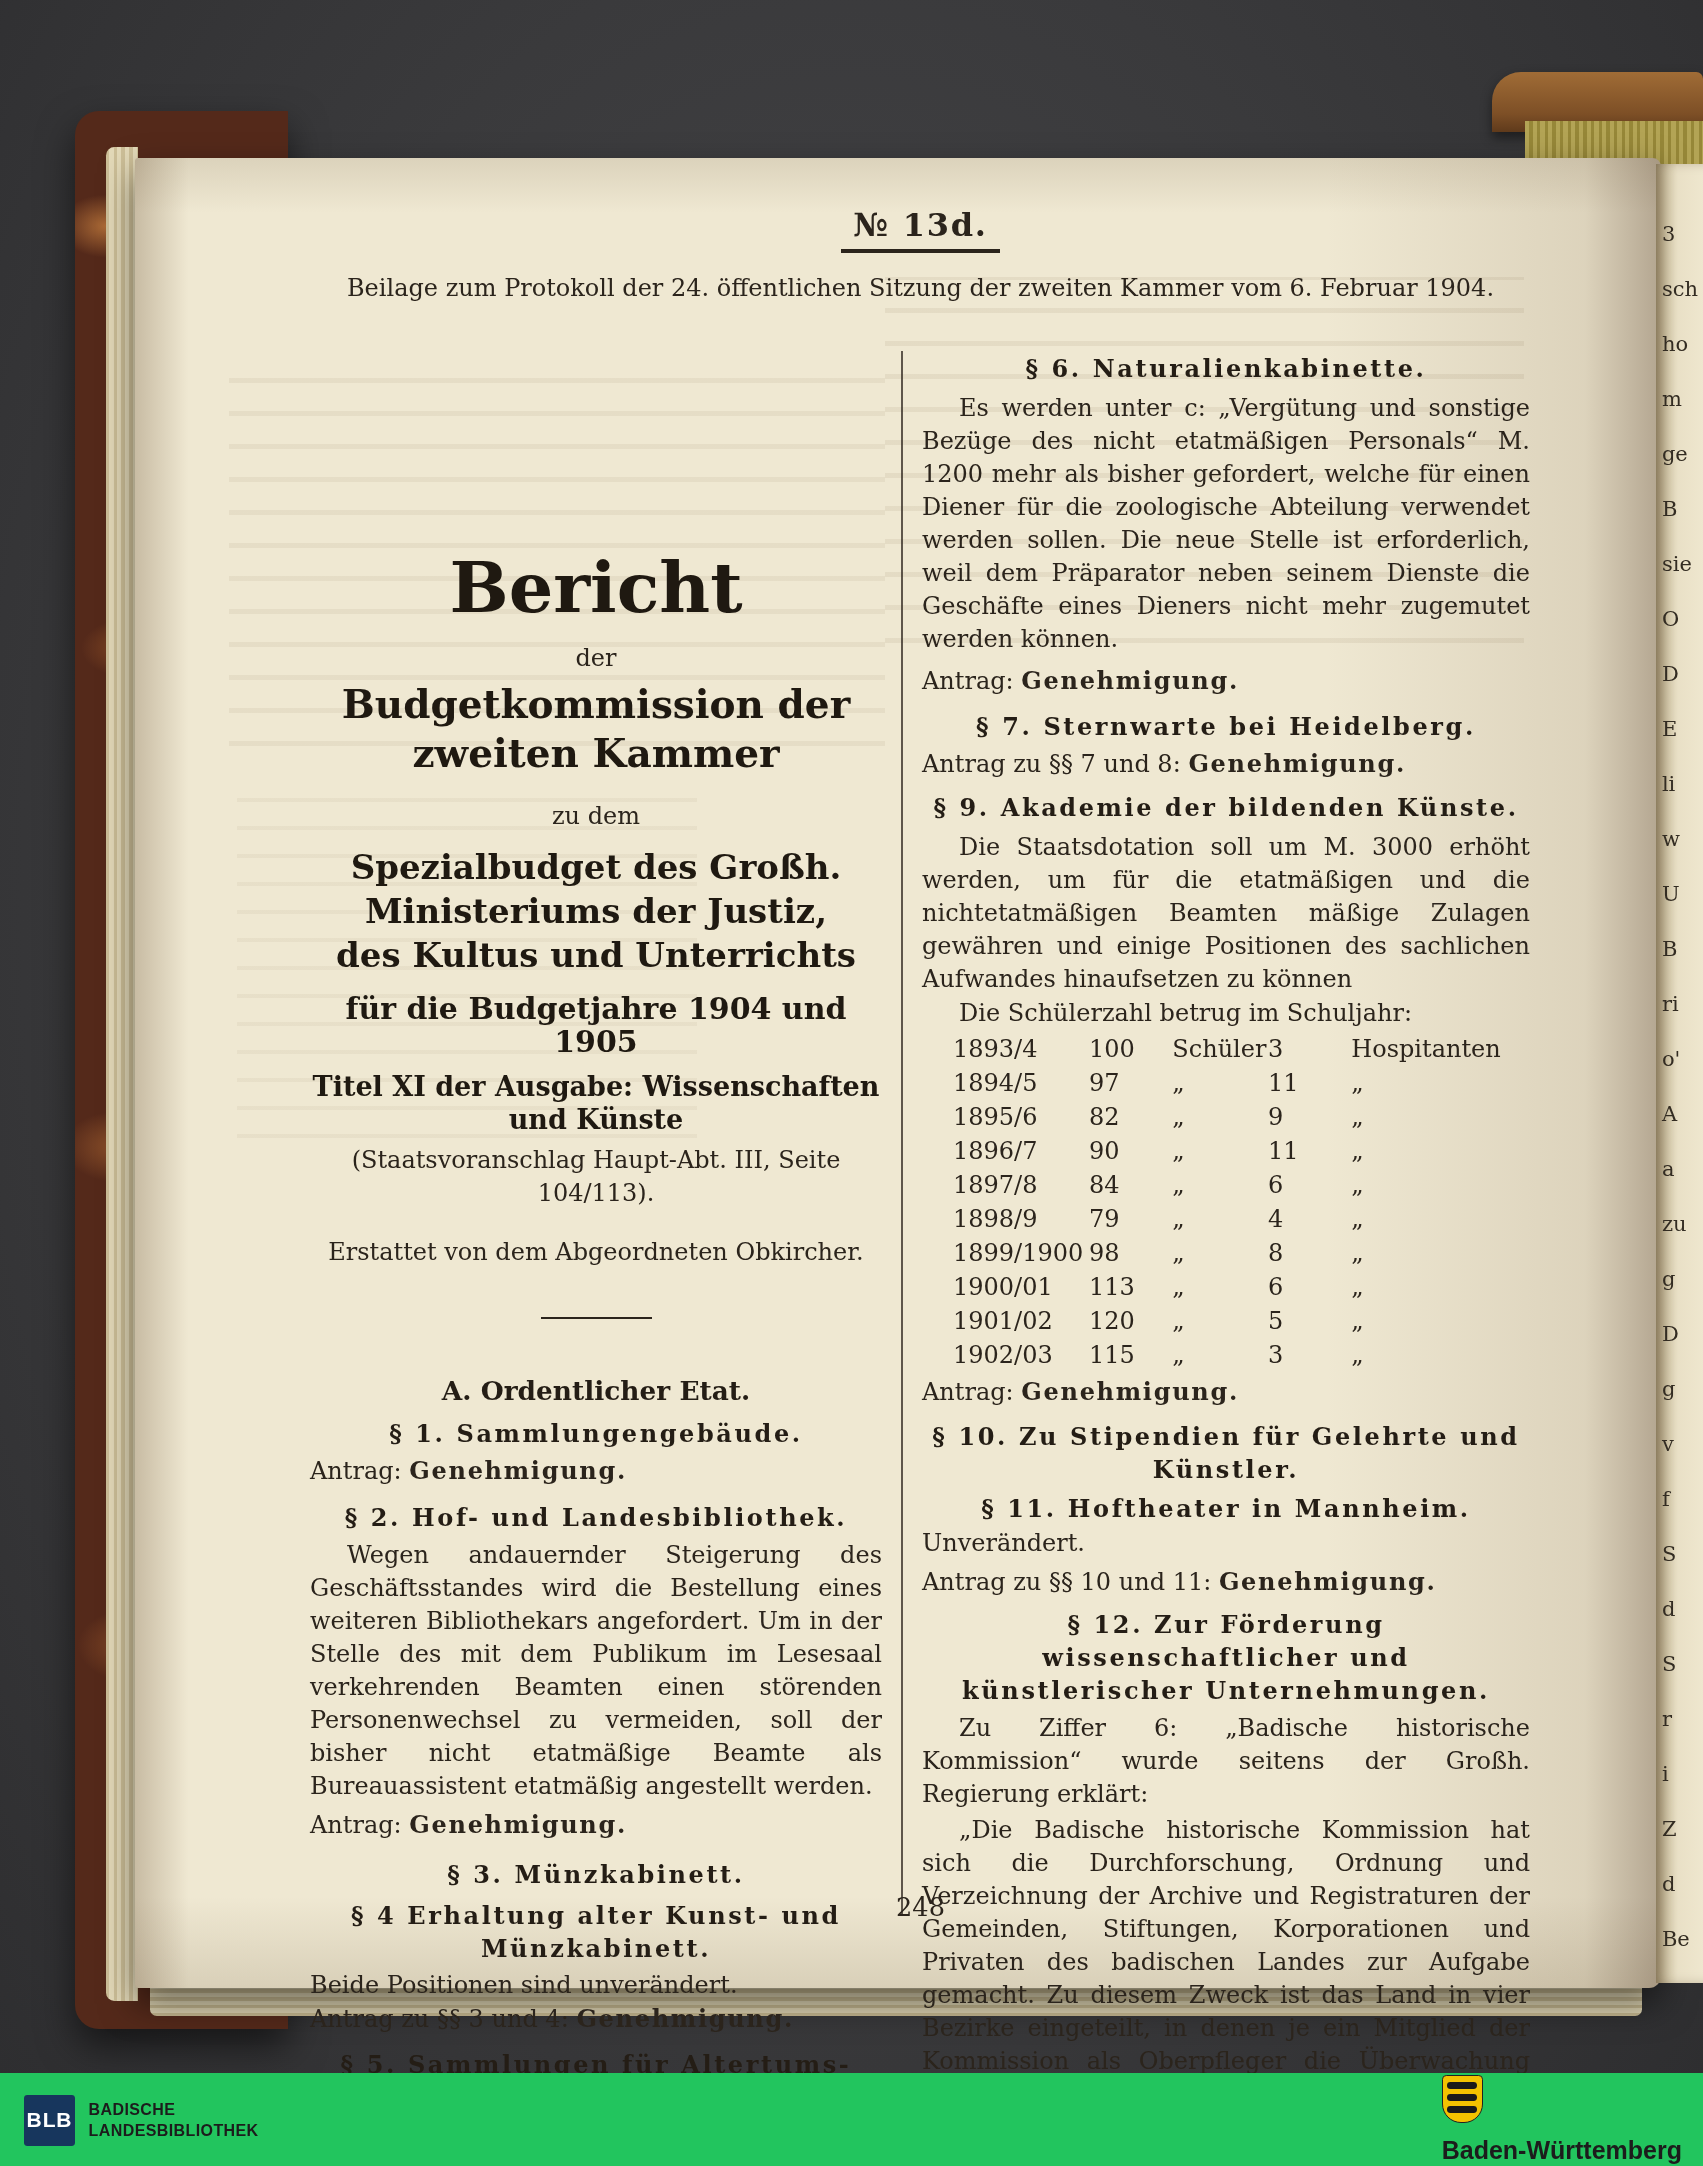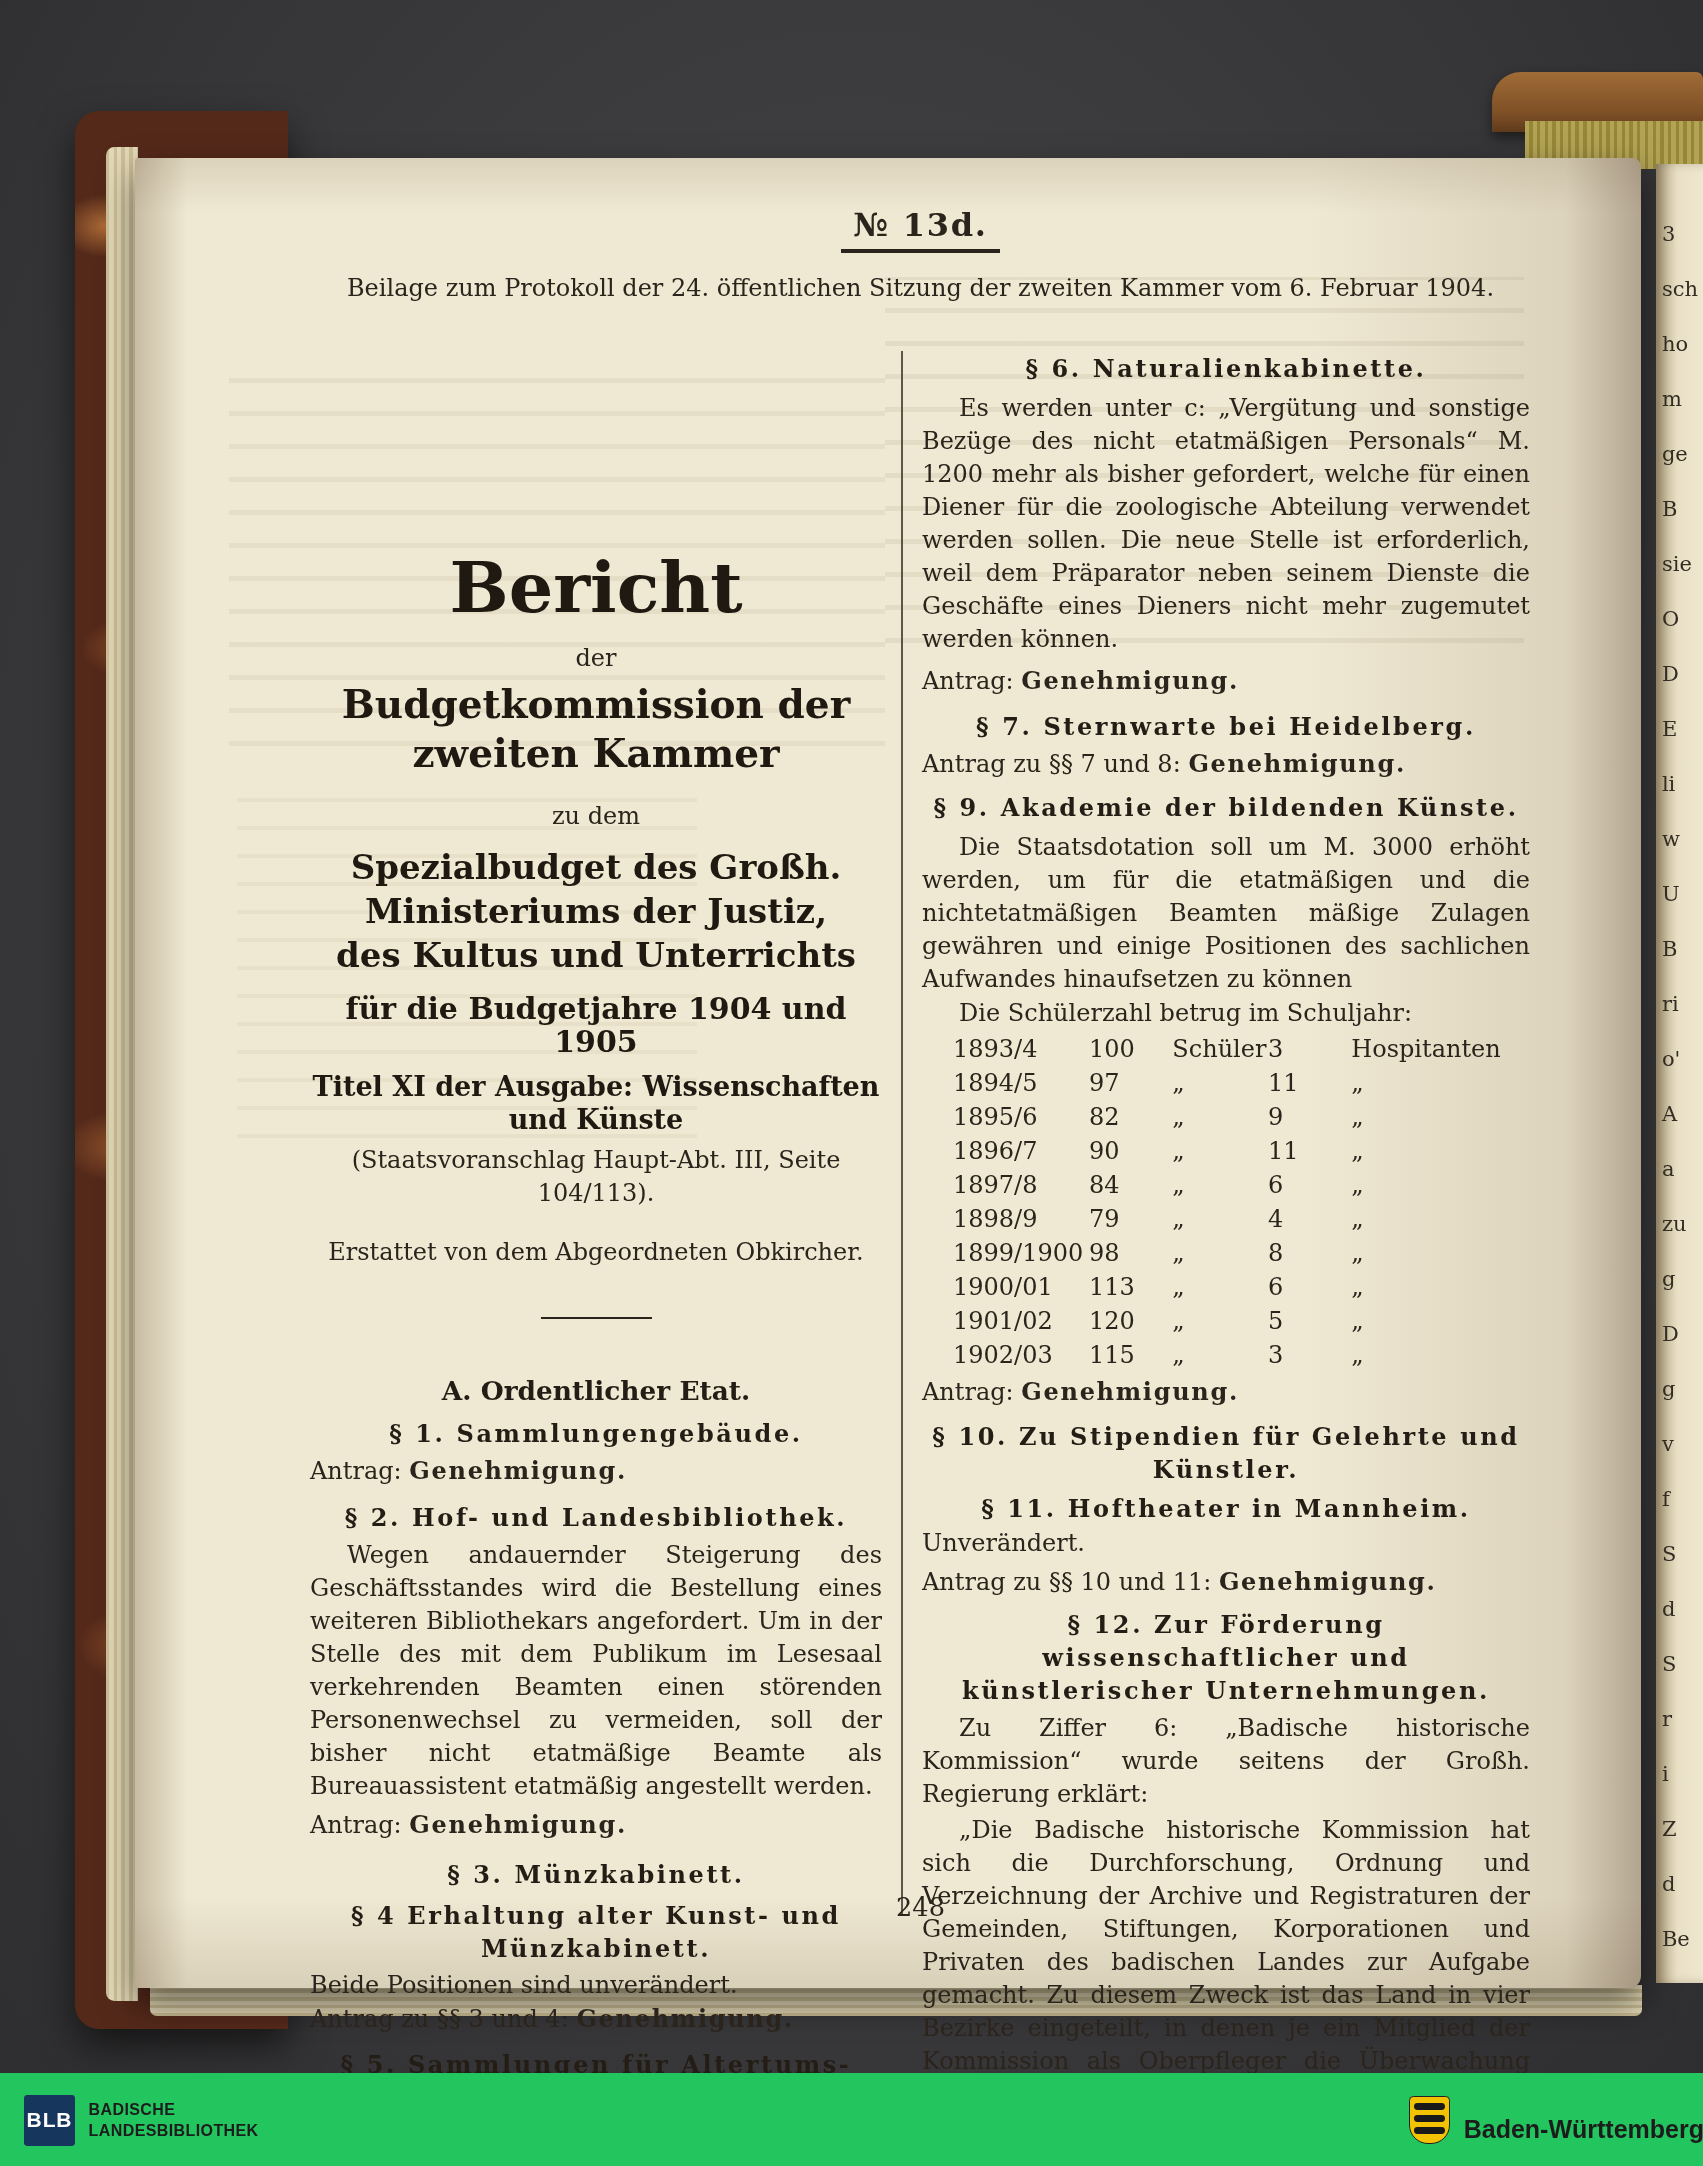--- a/index.html
+++ b/index.html
@@ -59,20 +59,21 @@
   
   .page{
     position:absolute;left:135px;top:158px;width:1506px;height:1830px;
     background:
       linear-gradient(90deg, rgba(110,85,55,.30) 0, rgba(110,85,55,0) 3.5%, rgba(0,0,0,0) 78%, rgba(110,85,55,.14) 95%, rgba(80,55,35,.38) 100%),
       linear-gradient(180deg, rgba(100,80,50,.14) 0, rgba(100,80,50,0) 3%, rgba(0,0,0,0) 95%, rgba(100,80,50,.16) 100%),
       #efe8d2;
     border-radius:3.4px 8.5px 12px 3.4px;
     box-shadow:0 15.3px 34px rgba(0,0,0,.5);
     color:#2b241c;
+    padding-left:20px;
   }
   .bleed{position:absolute;pointer-events:none;}
   .bleed1{left:750px;top:119px;width:639px;height:366px;background:repeating-linear-gradient(0deg, rgba(110,85,50,.085) 0 5.1px, transparent 5.1px 33px);}
   .bleed2{left:94px;top:213px;width:656px;height:375px;background:repeating-linear-gradient(0deg, rgba(110,85,50,.075) 0 5.1px, transparent 5.1px 33px);}
   .bleed3{left:102px;top:639px;width:460px;height:341px;background:repeating-linear-gradient(0deg, rgba(110,85,50,.06) 0 4.3px, transparent 4.3px 28px);}
 
   .pagelabel{position:absolute;left:175px;top:48px;width:1221px;text-align:center;}
   .pagelabel span{
     display:inline-block;font-size:32px;font-weight:700;letter-spacing:1.7px;
     border-bottom:4.3px solid #2b241c;padding:0 12px 5.1px;
@@ -109,21 +110,21 @@
     position:absolute;left:0;top:2073px;width:1704px;height:94px;background:#22c55e;
     display:flex;align-items:center;justify-content:space-between;
     font-family:"Liberation Sans","DejaVu Sans",sans-serif;color:#1c1c1c;
   }
   .blb{display:flex;align-items:center;gap:13.6px;margin-left:24px;}
   .blb-box{
     width:51px;height:51px;background:#17365d;color:#fff;display:flex;align-items:center;justify-content:center;
     font-weight:700;font-size:21px;letter-spacing:0.9px;border-radius:3.4px;
   }
   .blb-name{font-size:16px;font-weight:700;line-height:21px;letter-spacing:0.4px;}
-  .bw{display:flex;align-items:flex-end;gap:13.6px;}
+  .bw{display:flex;align-items:flex-start;gap:13.6px;margin-right:22px;flex-direction:column;}
   .bw-crest{width:39px;height:46px;background:#f3c200;border:1.7px solid #222;border-radius:4.3px 4.3px 19px 19px;position:relative;}
   .bw-crest::before{content:"";position:absolute;left:4.3px;right:4.3px;top:6px;height:6.8px;background:#1a1a1a;border-radius:3.4px;box-shadow:0 12px 0 #1a1a1a,0 24px 0 #1a1a1a;}
   .bw-label{font-size:25px;font-weight:600;}
 </style>
 </head>
 <body>
 
 <div class="stage">
 
   <div class="cover"></div>

